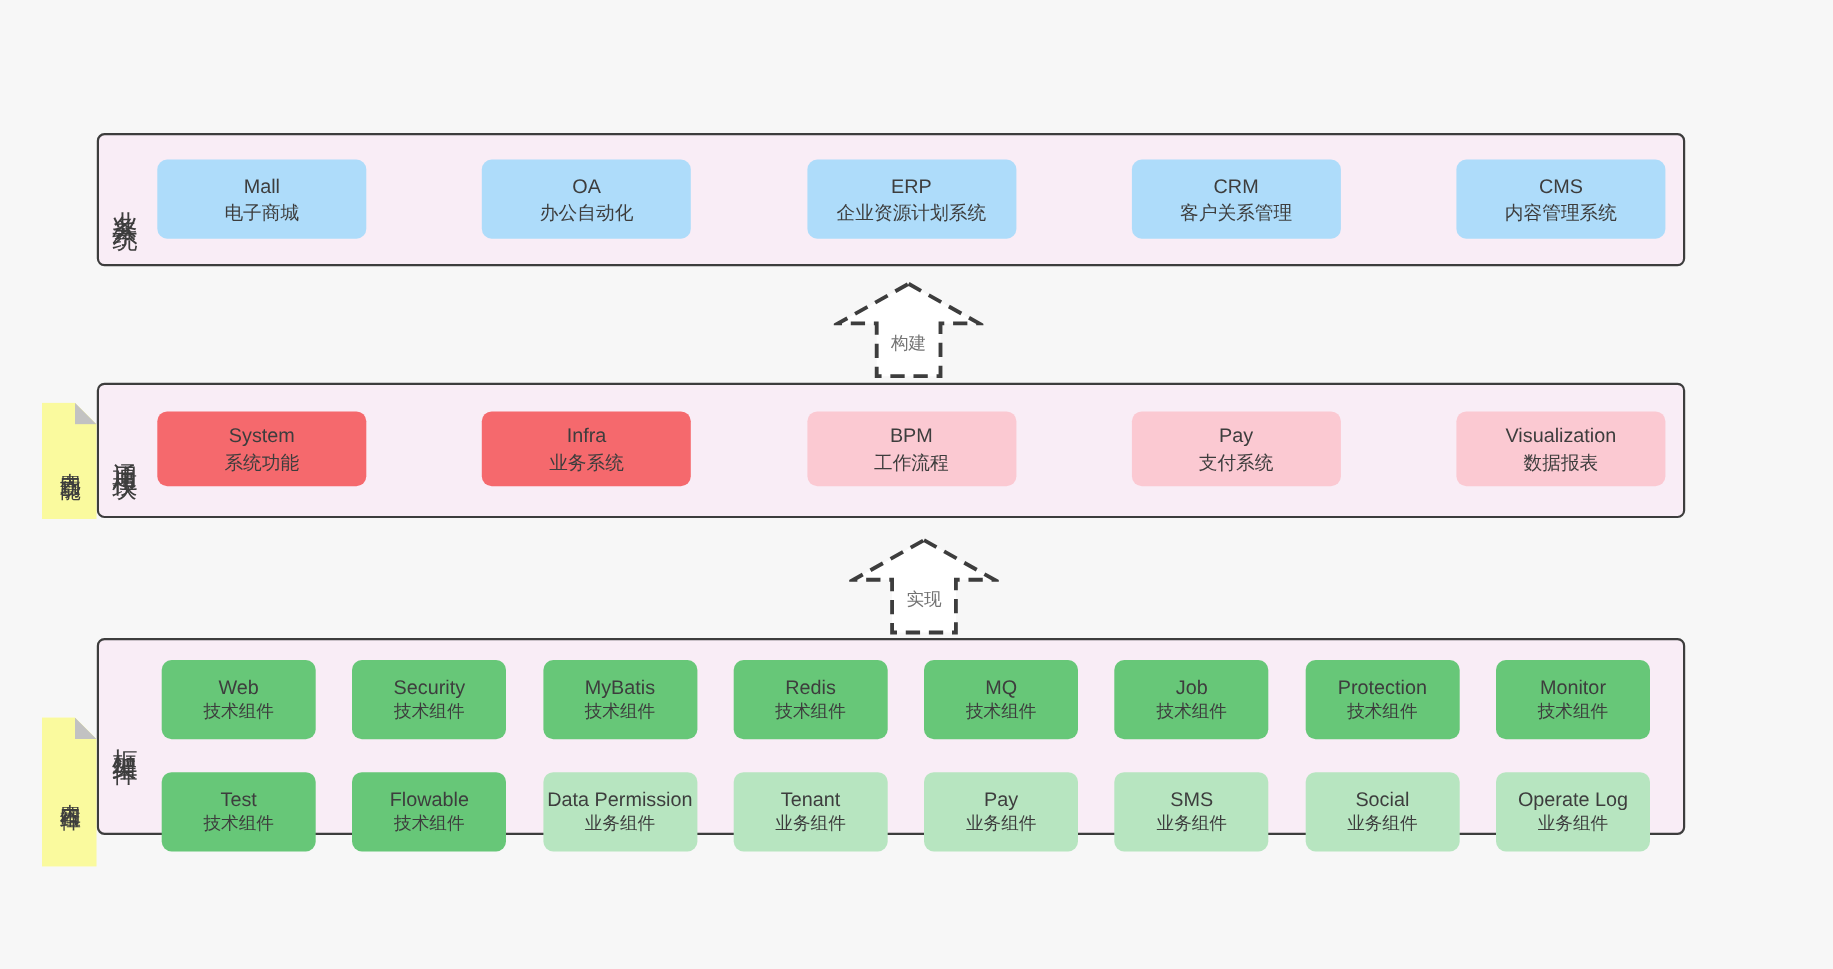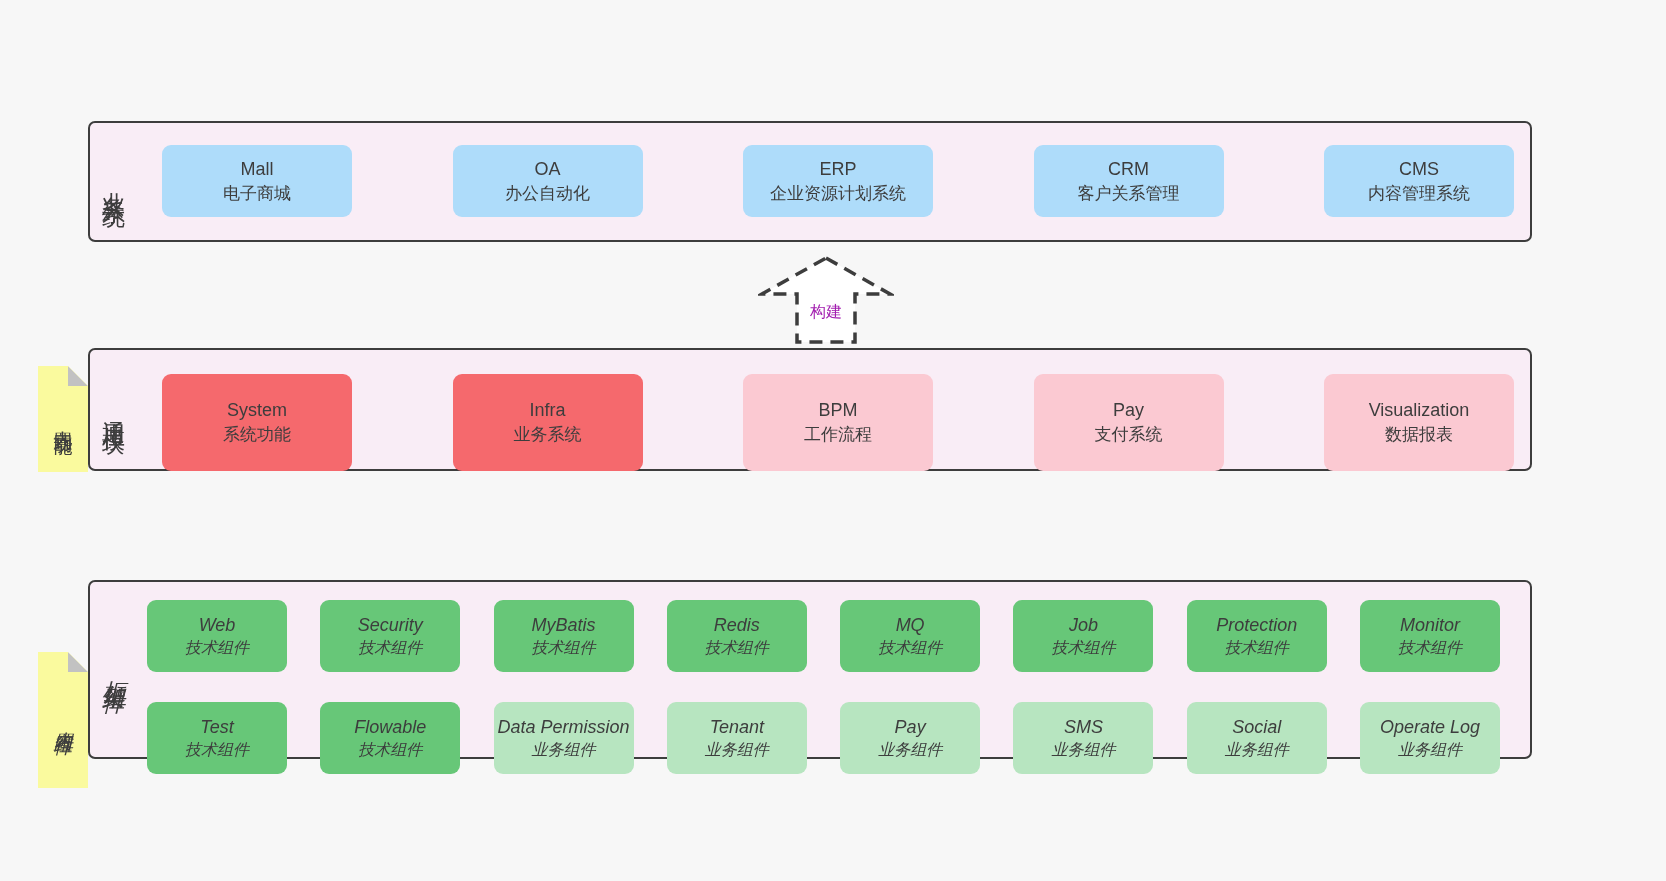--- a/index.html
+++ b/index.html
@@ -17,58 +17,58 @@
   .band {
     position:absolute;
     left:88px; width:1444px;
     background:#f9edf6;
     border:2px solid #3d3d3d;
     border-radius:7px;
     box-sizing:border-box;
   }
   #band-business  { top:121px; height:121px; }
   #band-modules   { top:348px; height:123px; }
-  #band-framework { top:580px; height:179px;font-style:italic; }
+  #band-framework { top:580px; height:179px; }
 
   .band-label {
     position:absolute;
     left:9px; top:50%;
     transform:translateY(-50%);
     writing-mode:vertical-rl;
     text-orientation:upright;
     font-size:23px;
     letter-spacing:4px;
     color:#3d3d3d;
     z-index:2;
     white-space:nowrap;
   }
 
   .box-row {
     position:absolute;
-    left:72px; right:16px;
+    left:53px; right:16px;
     display:flex;
     justify-content:space-between;
   }
   #band-business .box-row { top:22px; }
   #band-modules  .box-row { top:24px; }
   #band-framework .box-row { left:57px; right:30px; }
   #band-framework .row-1 { top:18px; }
   #band-framework .row-2 { top:120px; }
 
   .box {
     width:190px; height:72px;
     border-radius:9px;
     display:flex;
     flex-direction:column;
     justify-content:center;
     align-items:center;
     text-align:center;
     line-height:1.4;
   }
-  #band-modules .box { height:97px; }
+  #band-modules .box { height:68px; }
   #band-framework .box { width:140px; height:72px; line-height:1.32; }
 
   .box .en { font-size:18px; }
   .box .zh { font-size:17px; }
   #band-framework .box .en { font-size:18px; }
   #band-framework .box .zh { font-size:16px; }
 
   .blue  { background:#aedcfa; }
   .red   { background:#f5696d; }
   .pink  { background:#fbc9d2; }
@@ -108,21 +108,21 @@
   }
   #arrow-build { left:758px; top:254px; }
   #arrow-impl  { left:772px; top:487px; }
   .arrow svg { display:block; width:136px; height:92px; }
   .arrow .arrow-label {
     position:absolute;
     left:0; right:0;
     top:48px;
     text-align:center;
     font-size:16px;
-    color:#a21caf;
+    color:#737373;
   }
 </style>
 </head>
 <body>
 
 <div class="canvas">
 
   <div class="band" id="band-business">
     <div class="band-label">业务系统</div>
     <div class="box-row">
@@ -179,20 +179,26 @@
         <span class="en">Pay</span>
         <span class="zh">支付系统</span>
       </div>
       <div class="box pink">
         <span class="en">Visualization</span>
         <span class="zh">数据报表</span>
       </div>
     </div>
   </div>
 
+  <div class="arrow" id="arrow-impl">
+    <svg viewBox="0 0 136 92">
+      <polygon points="68,4 132,40 97,40 97,88 39,88 39,40 4,40" fill="#ffffff" stroke="#3d3d3d" stroke-width="3.5" stroke-dasharray="13 8"></polygon>
+    </svg>
+    <div class="arrow-label">实现</div>
+  </div>
 
   <div class="band" id="band-framework">
     <div class="sticky-tab">
       <span class="fold"></span>
       <span class="tab-text">内置组件</span>
     </div>
     <div class="band-label">框架组件</div>
 
     <div class="box-row row-1">
       <div class="box green">

